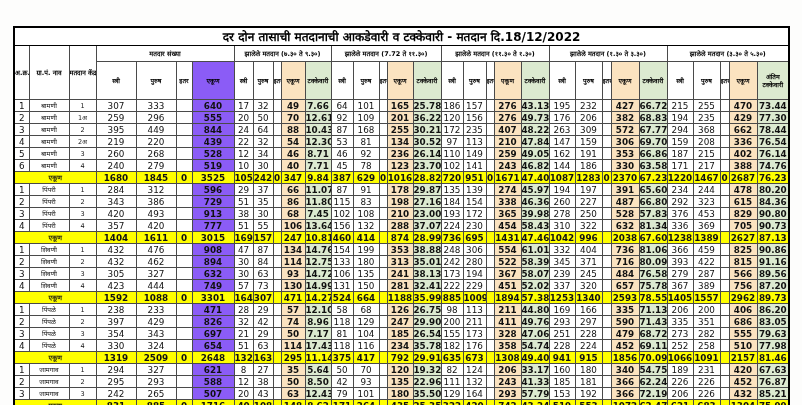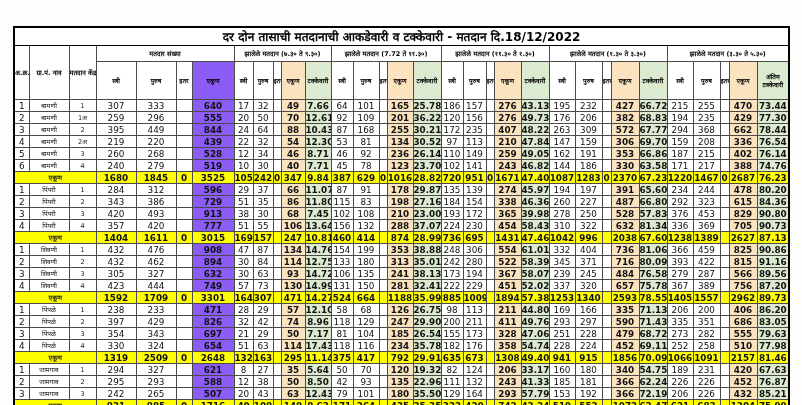--- a/index.html
+++ b/index.html
@@ -650,21 +650,21 @@
           <td class="num c-grn b">75.78</td>
           <td class="num">367</td>
           <td class="num">389</td>
           <td class="num"></td>
           <td class="num c-tan b">756</td>
           <td class="num c-grn b">87.20</td>
         </tr>
         <tr class="sub">
           <td class="small" colspan="3">एकूण</td>
           <td class="num">1592</td>
-          <td class="num">1709</td>
+          <td class="num">1088</td>
           <td class="num">0</td>
           <td class="num c-blue b">3301</td>
           <td class="num">164</td>
           <td class="num">307</td>
           <td class="num"></td>
           <td class="num c-tan b">471</td>
           <td class="num c-grn b">14.27</td>
           <td class="num">524</td>
           <td class="num">664</td>
           <td class="num"></td>

